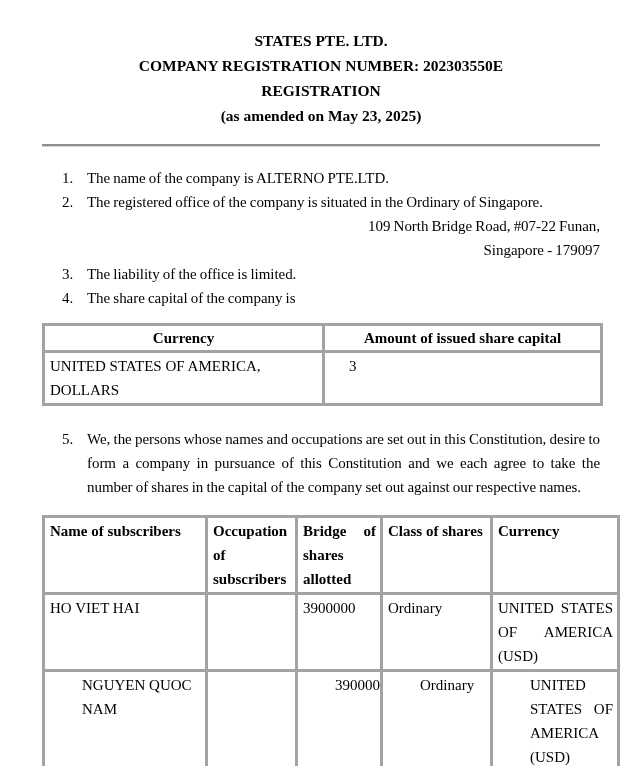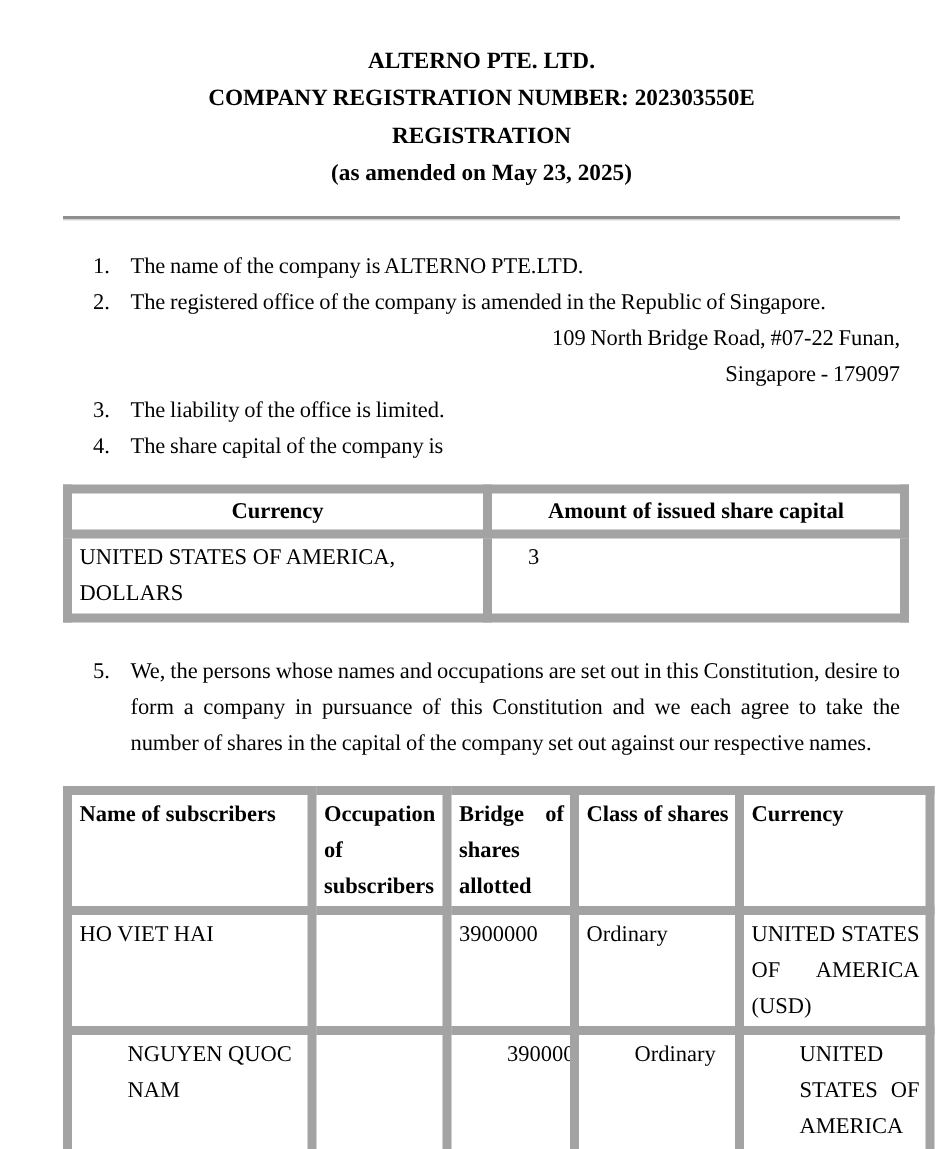--- a/index.html
+++ b/index.html
@@ -62,21 +62,21 @@
   .clause.clause-5 {
     margin-top: 21px;
   }
   
   table {
     border-collapse: collapse;
     table-layout: fixed;
     font-size: 15px;
   }
   td, th {
-    border: 6px solid #a3a3a3;
+    border: 3px solid #a3a3a3;
     vertical-align: top;
     font-weight: normal;
     overflow: hidden;
   }
   
   .capital-table {
     width: 558px;
     margin-top: 13px;
   }
   .capital-table th {
@@ -121,37 +121,37 @@
     height: 76px;
     padding-left: 37px;
   }
 </style>
 </head>
 <body>
 
 <div class="doc">
 
   <div class="title-block">
-    <div>ALTERNO PTE. LTD.</div>
+    <div>STATES PTE. LTD.</div>
     <div>COMPANY REGISTRATION NUMBER: 202303550E</div>
     <div>REGISTRATION</div>
     <div>(as amended on May 23, 2025)</div>
   </div>
 
   <div class="divider"></div>
 
   <div class="clauses">
     <div class="clause">
       <div class="clause-num">1.</div>
       <div class="clause-body">The name of the company is ALTERNO PTE.LTD.</div>
     </div>
     <div class="clause">
       <div class="clause-num">2.</div>
       <div class="clause-body">
-        <div>The registered office of the company is amended in the Republic of Singapore.</div>
+        <div>The registered office of the company is situated in the Ordinary of Singapore.</div>
         <div class="addr-line">109 North Bridge Road, #07-22 Funan,</div>
         <div class="addr-line">Singapore - 179097</div>
       </div>
     </div>
     <div class="clause">
       <div class="clause-num">3.</div>
       <div class="clause-body">The liability of the office is limited.</div>
     </div>
     <div class="clause">
       <div class="clause-num">4.</div>

